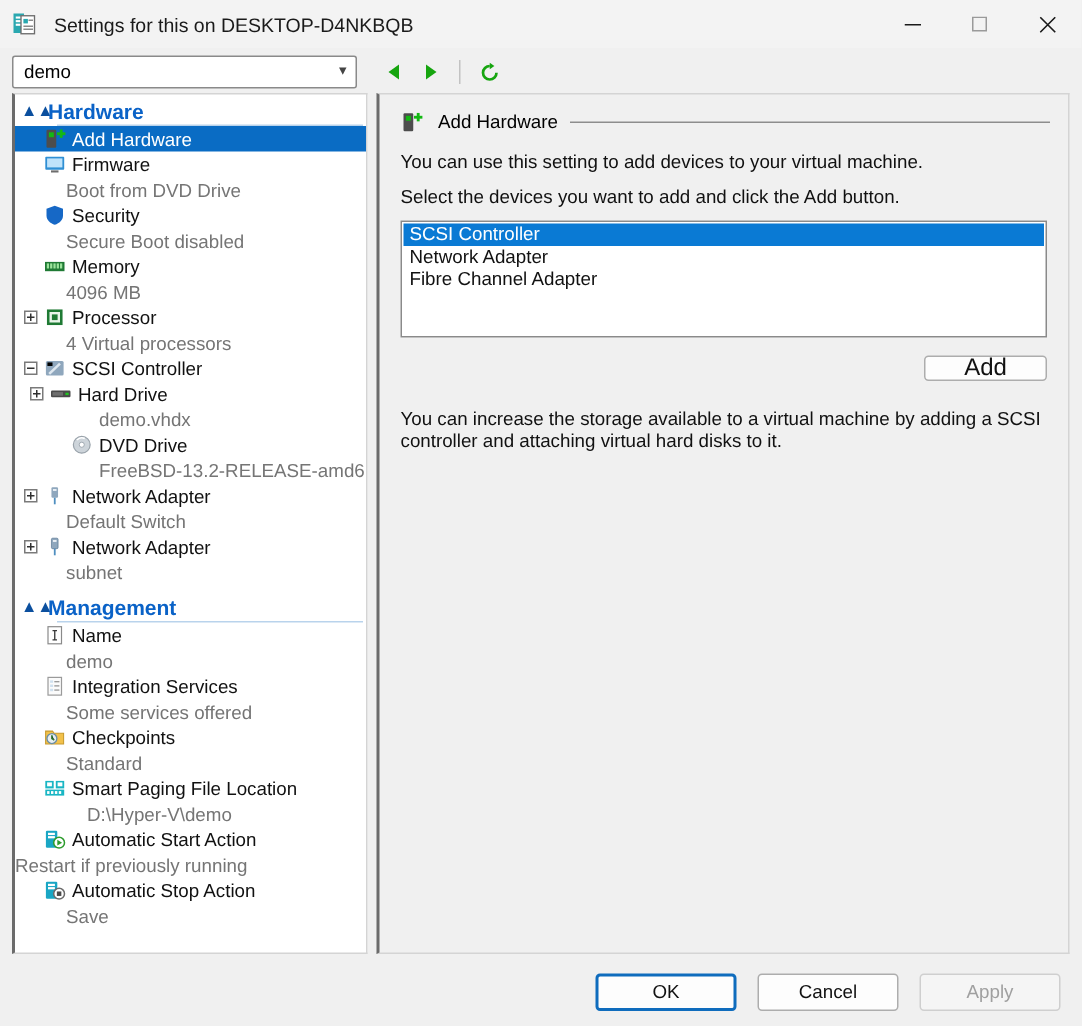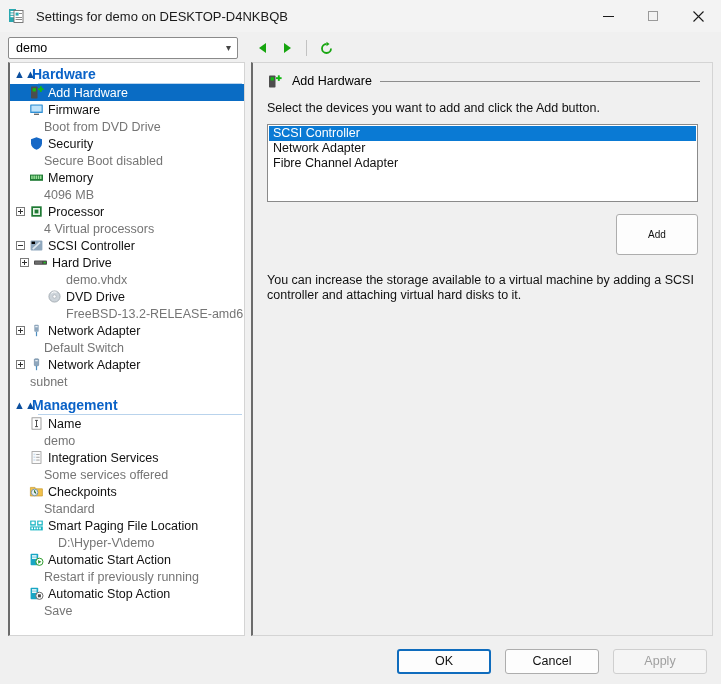--- a/index.html
+++ b/index.html
@@ -106,23 +106,23 @@
   .ptext{font-size:12.5px;color:#111;margin:0 0 9px 2px;}
   .listbox{
     background:#fff;border:1px solid #8a8a8a;
     height:78px;margin:2px 2px 0 2px;padding:1px;box-sizing:border-box;
     overflow:hidden;
   }
   .lrow{height:15px;line-height:15px;font-size:12.5px;padding-left:4px;color:#111;}
   .lrow.sel{background:#0a7ad4;color:#fff;}
   .addrow{display:flex;justify-content:flex-end;margin:12px 2px 0 0;}
   .btn{
-    min-width:82px;height:41px;background:#fdfdfd;
+    min-width:82px;height:17px;background:#fdfdfd;
     border:1px solid #adadad;border-radius:3px;
-    font-size:10px;color:#111;
+    font-size:16px;color:#111;
     display:flex;align-items:center;justify-content:center;
     box-sizing:border-box;
   }
   .desc{font-size:12.5px;color:#111;margin:18px 2px 0 2px;line-height:15px;}
 
   
   .footer{
     position:absolute;left:0;right:0;bottom:0;height:46px;
     display:flex;align-items:center;justify-content:flex-end;
     padding-right:14px;box-sizing:border-box;gap:14px;
@@ -145,21 +145,21 @@
       <rect x="2.5" y="4" width="4" height="1.4" fill="#ffffff"></rect>
       <rect x="2.5" y="6.4" width="4" height="1.4" fill="#ffffff"></rect>
       <rect x="2.5" y="8.8" width="4" height="1.4" fill="#ffffff"></rect>
       <rect x="6" y="3.5" width="9" height="12" fill="#ffffff" stroke="#6d6d6d" stroke-width="0.9"></rect>
       <rect x="7.6" y="5.6" width="3" height="3" fill="#2aa8b0"></rect>
       <rect x="11" y="6" width="3" height="1" fill="#8a8a8a"></rect>
       <rect x="7.6" y="10" width="6.4" height="1" fill="#8a8a8a"></rect>
       <rect x="7.6" y="12" width="6.4" height="1" fill="#8a8a8a"></rect>
     </svg>
   </div>
-  <div class="title-text">Settings for demo on DESKTOP-D4NKBQB</div>
+  <div class="title-text">Settings for this on DESKTOP-D4NKBQB</div>
   <div class="wincontrols">
     <div class="wc">
       <svg width="11" height="11" viewBox="0 0 11 11">
           <rect x="0" y="5" width="11" height="1" fill="#1a1a1a"></rect>
         </svg>
     </div>
     <div class="wc">
       <svg width="11" height="11" viewBox="0 0 11 11">
           <rect x="0.5" y="0.5" width="9" height="9" fill="none" stroke="#9a9a9a" stroke-width="1"></rect>
         </svg>
@@ -339,21 +339,21 @@
         </span>
       <span class="ico">
         <svg width="15" height="15" viewBox="0 0 15 15">
           <rect x="5.3" y="1.8" width="4.4" height="7" rx="0.8" fill="#8fa7bd" stroke="#5b7a96" stroke-width="0.5"></rect>
           <rect x="6.3" y="3" width="2.4" height="1.3" fill="#e8eef4"></rect>
           <rect x="6.9" y="8.8" width="1.2" height="4.4" fill="#4f8fc0"></rect>
         </svg>
       </span>
       <span class="nlabel">Network Adapter</span>
     </div>
-    <div class="sub" style="padding-left:20px">subnet</div>
+    <div class="sub" style="padding-left:34px">subnet</div>
 
     <div class="section" style="margin-top:6px">
       <span class="dbl">▲▲</span>
       <span class="stitle">Management</span>
       <span class="rule"></span>
     </div>
 
     <div class="node">
       <span class="expander"></span>
       <span class="ico">
@@ -421,21 +421,21 @@
         <svg width="15" height="15" viewBox="0 0 15 15">
           <rect x="1.6" y="1.8" width="7.6" height="11.4" rx="0.8" fill="#19a6c4"></rect>
           <rect x="3" y="3.2" width="4.6" height="1.5" fill="#ffffff"></rect>
           <rect x="3" y="5.4" width="4.6" height="1.5" fill="#ffffff"></rect>
           <circle cx="10.4" cy="9.8" r="3.6" fill="#ffffff" stroke="#2d9c2d" stroke-width="1"></circle>
           <path d="M9.2 7.9 L12.4 9.8 L9.2 11.7 Z" fill="#2d9c2d"></path>
         </svg>
       </span>
       <span class="nlabel">Automatic Start Action</span>
     </div>
-    <div class="sub" style="padding-left:34px">Restart if previously running</div>
+    <div class="sub" style="">Restart if previously running</div>
 
     <div class="node">
       <span class="expander"></span>
       <span class="ico">
         <svg width="15" height="15" viewBox="0 0 15 15">
           <rect x="1.6" y="1.8" width="7.6" height="11.4" rx="0.8" fill="#19a6c4"></rect>
           <rect x="3" y="3.2" width="4.6" height="1.5" fill="#ffffff"></rect>
           <rect x="3" y="5.4" width="4.6" height="1.5" fill="#ffffff"></rect>
           <circle cx="10.4" cy="9.8" r="3.6" fill="#ffffff" stroke="#6b6b6b" stroke-width="1"></circle>
           <rect x="8.9" y="8.3" width="3" height="3" fill="#4a4a4a"></rect>
@@ -455,20 +455,21 @@
           <rect x="2" y="1.5" width="6.5" height="12" rx="0.8" fill="#4d4d4d"></rect>
           <rect x="3.6" y="3.2" width="3.3" height="3.3" fill="#13b813"></rect>
           <rect x="9" y="3.2" width="5.6" height="1.9" fill="#13b813"></rect>
           <rect x="10.85" y="1.3" width="1.9" height="5.6" fill="#13b813"></rect>
         </svg>
       </span>
       <span class="ptitle">Add Hardware</span>
       <span class="hr"></span>
     </div>
 
+    <p class="ptext">You can use this setting to add devices to your virtual machine.</p>
     <p class="ptext">Select the devices you want to add and click the Add button.</p>
 
     <div class="listbox">
       <div class="lrow sel">SCSI Controller</div>
       <div class="lrow">Network Adapter</div>
       <div class="lrow">Fibre Channel Adapter</div>
     </div>
 
     <div class="addrow">
       <div class="btn">Add</div>

